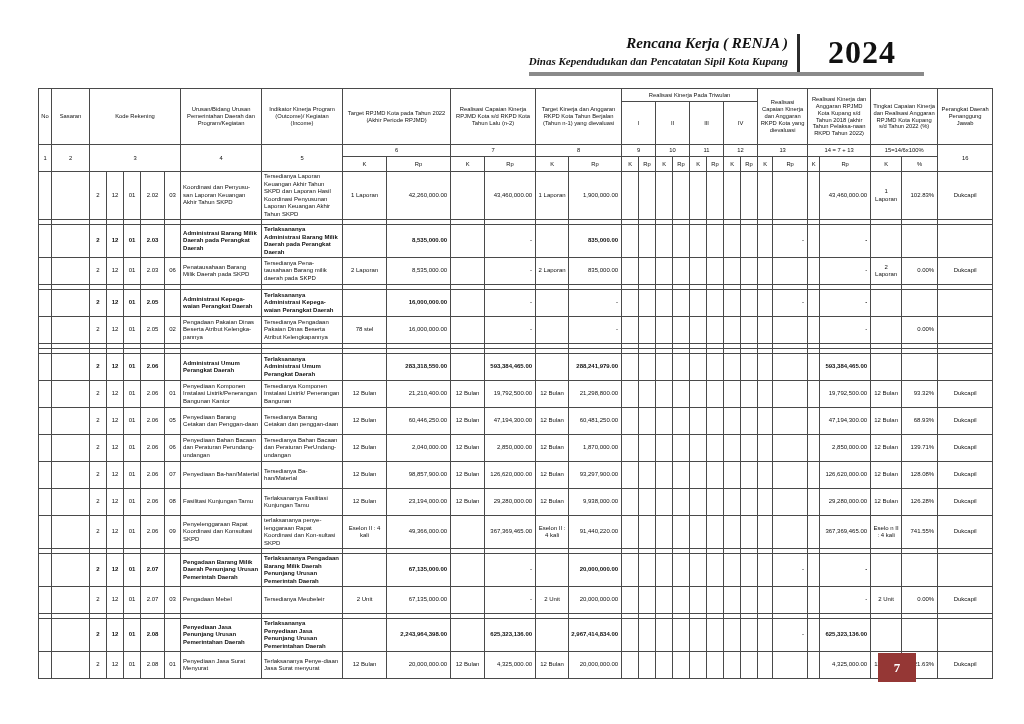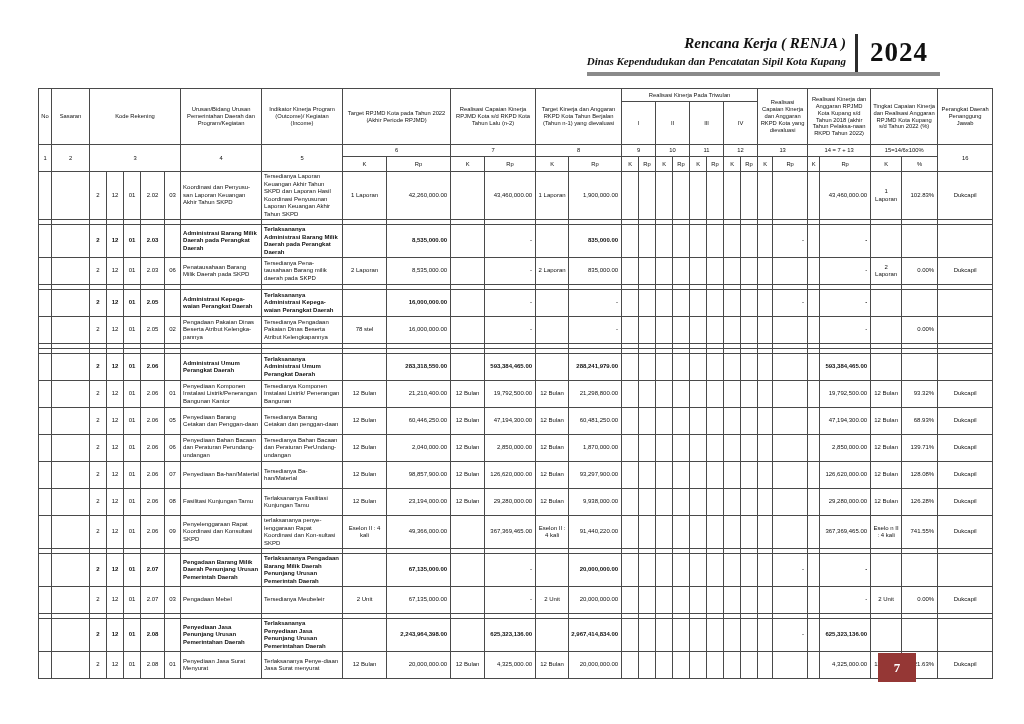--- a/index.html
+++ b/index.html
@@ -2,32 +2,32 @@
 <html><head>
 <meta charset="utf-8">
 <style>
   html,body{margin:0;padding:0;}
   body{
     width:1024px;height:724px;background:#ffffff;position:relative;
     font-family:"Liberation Sans",sans-serif;color:#111;overflow:hidden;
   }
   
   .doc-header{
-    position:absolute;top:34px;right:84px;display:flex;align-items:stretch;
+    position:absolute;top:34px;right:100px;display:flex;align-items:stretch;
     border-bottom:4px solid #8a8a8a;
   }
   .doc-titles{
     text-align:right;font-family:"Liberation Serif",serif;font-style:italic;
     padding:0 9px 4px 0;line-height:1.3;
   }
   .doc-title1{font-size:15px;font-weight:bold;}
   .doc-title2{font-size:11px;font-weight:bold;}
   .year-box{
     border-left:3px solid #2b2b2b;display:flex;align-items:center;justify-content:center;
-    padding:0 12px;font-family:"Liberation Serif",serif;font-weight:bold;font-size:27px;
+    padding:0 28px;font-family:"Liberation Serif",serif;font-weight:bold;font-size:32px;
     letter-spacing:1px;
   }
   
   .renja-table{
     position:absolute;left:38px;top:88px;width:950px;
     border-collapse:collapse;table-layout:fixed;
     border:1.6px solid #333;
   }
   .renja-table th,.renja-table td{
     border:0.8px solid #4a4a4a;padding:1px 2px;vertical-align:middle;

